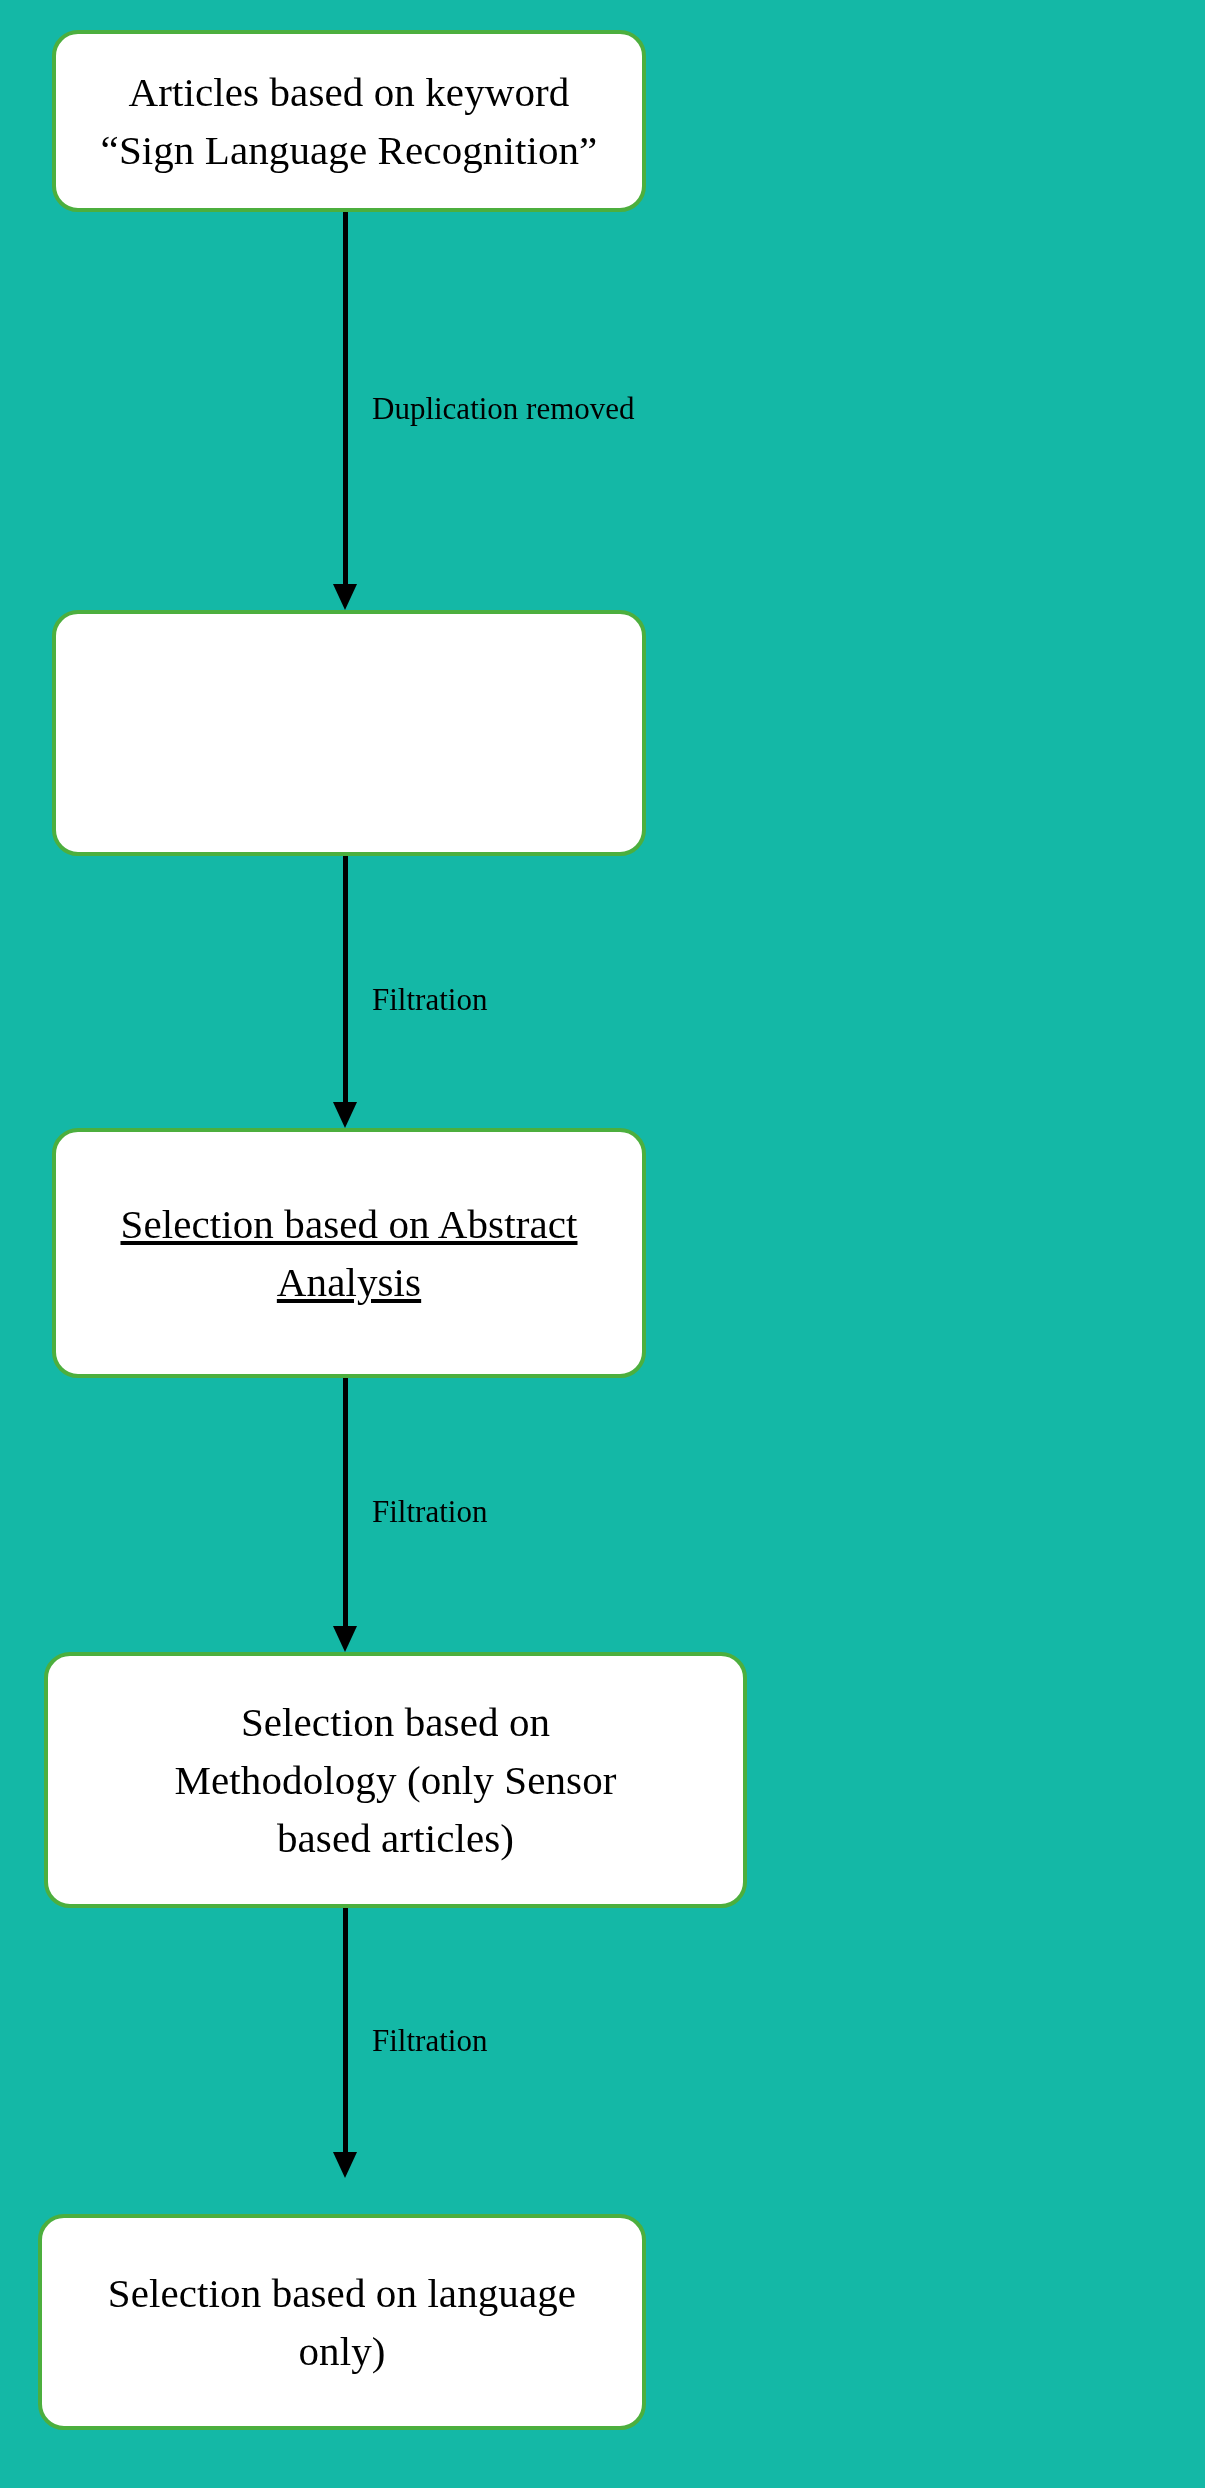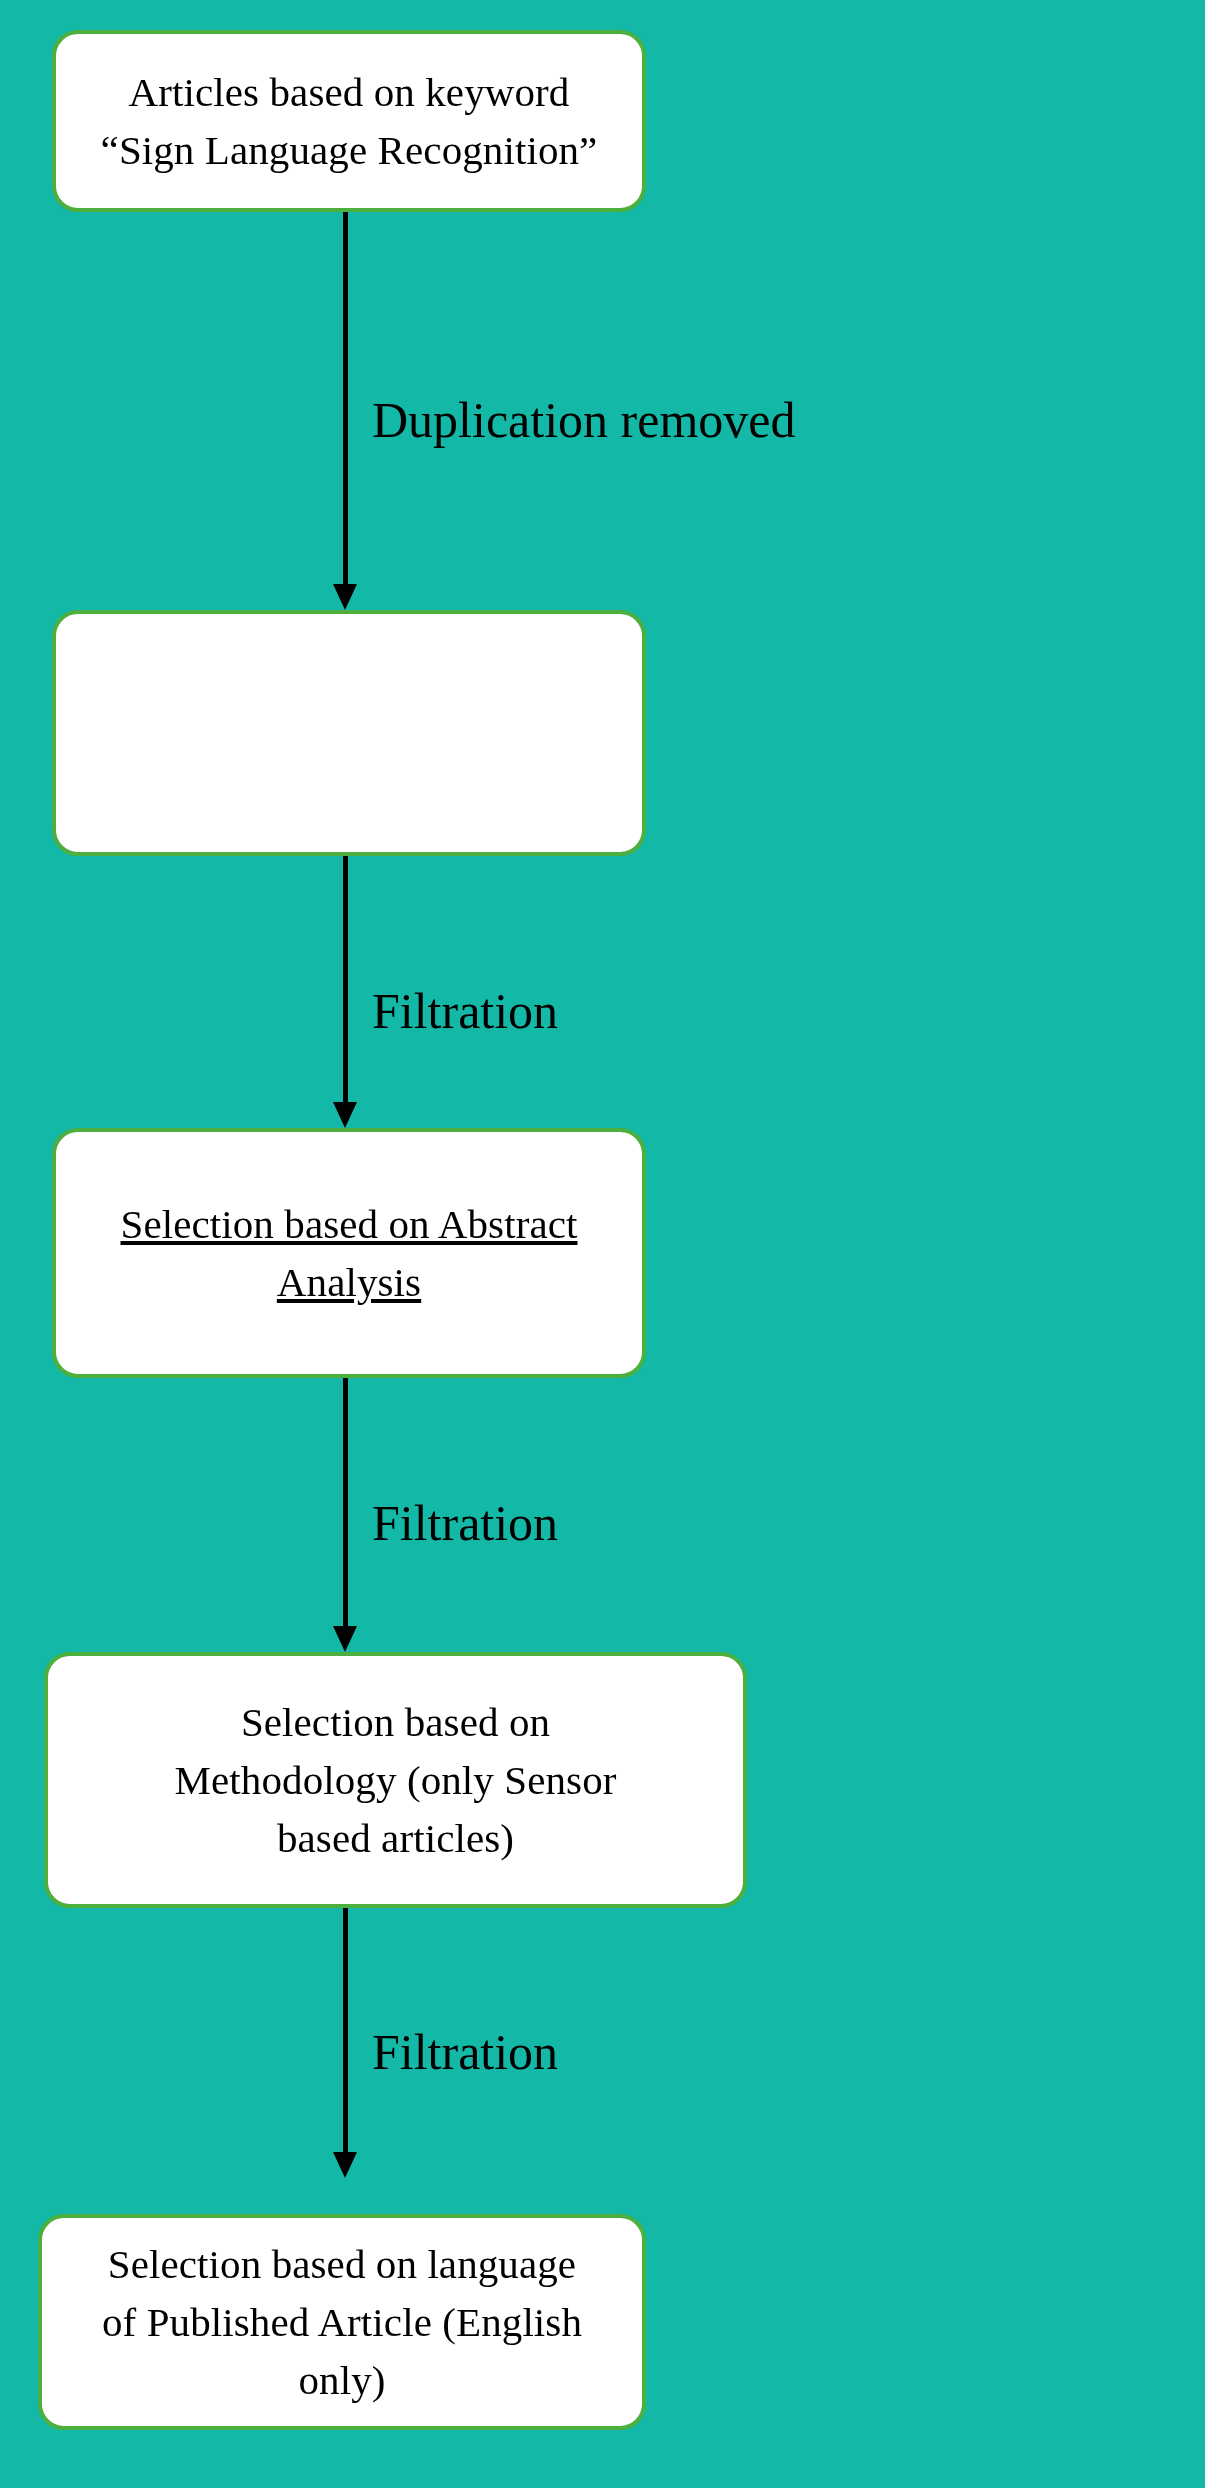--- a/index.html
+++ b/index.html
@@ -59,21 +59,21 @@
     left: -10px;
     width: 0;
     height: 0;
     border-left: 12px solid transparent;
     border-right: 12px solid transparent;
     border-top: 26px solid #000000;
   }
   .edge-label {
     position: absolute;
     color: #000000;
-    font-size: 50px;
+    font-size: 31px;
     line-height: 1.2;
     white-space: pre;
   }
 </style>
 </head>
 <body>
 
 <div id="flowchart">
 
   <div class="node" style="left:52px; top:30px; width:594px; height:182px;">
@@ -114,17 +114,16 @@
   </div>
 
   <div class="connector" style="left:343px; top:1908px; width:5px; height:270px;">
     <div class="stem" style="height:246px;"></div>
     <div class="head" style="top:244px;"></div>
   </div>
   <div class="edge-label" style="left:372px; top:2022px;">Filtration</div>
 
   <div class="node" style="left:38px; top:2178px; width:608px; height:216px;margin-top:36px;">
     <span class="line">Selection based on language</span>
-    <span class="line">of Published Article (English</span>
     <span class="line">only)</span>
   </div>
 
 </div>
 
 </body></html>

